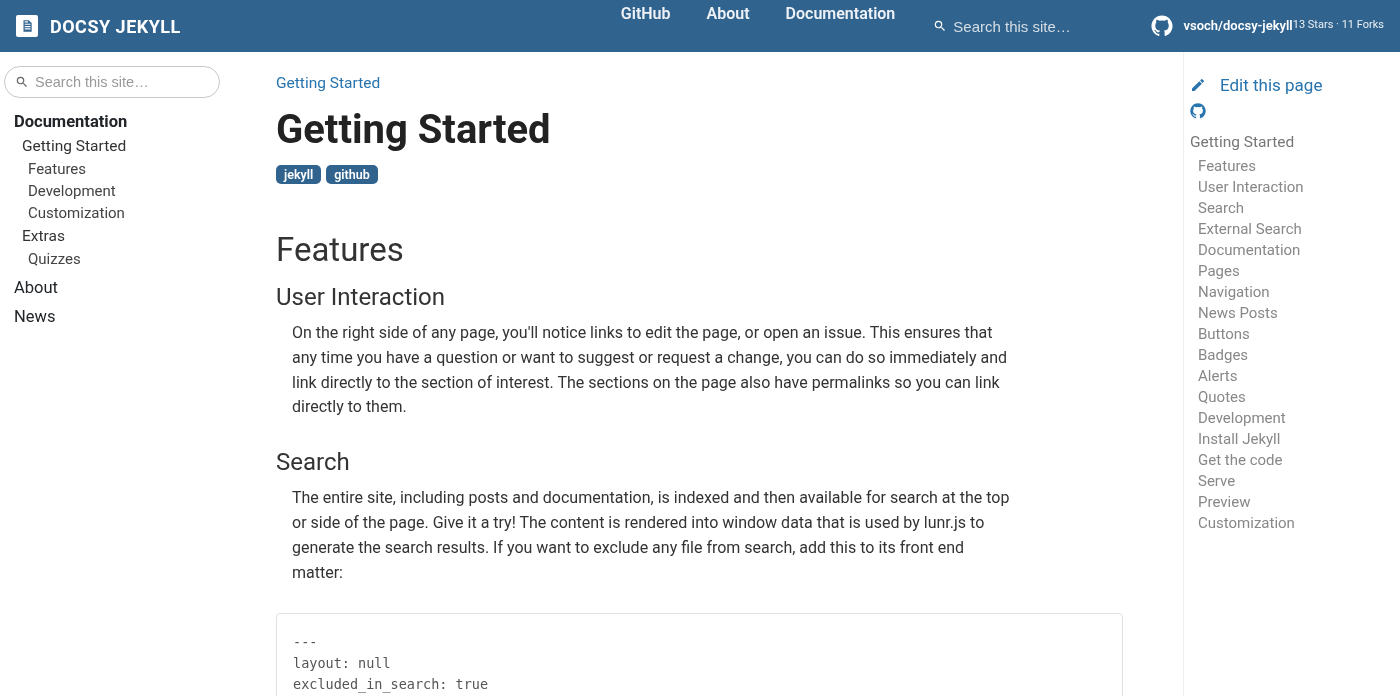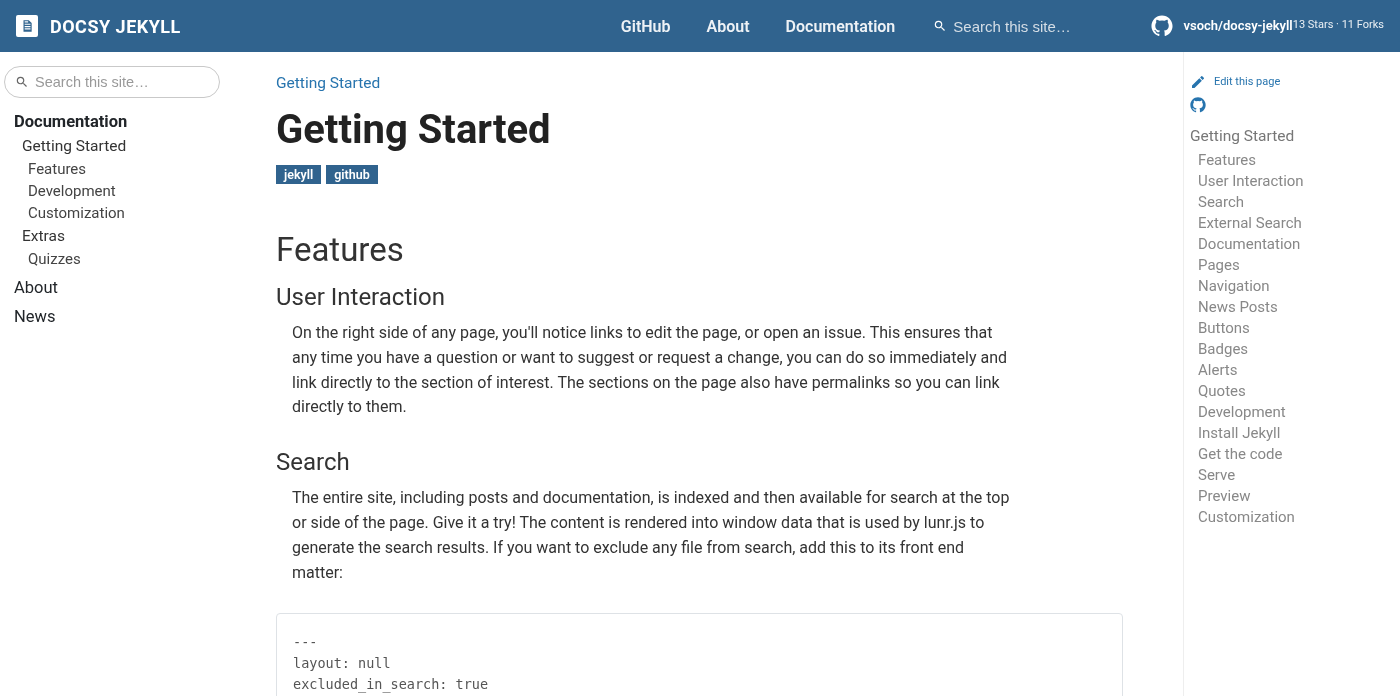--- a/index.html
+++ b/index.html
@@ -1,20 +1,20 @@
 <!DOCTYPE html>
 <html><head>
 <meta charset="utf-8">
 <style>
 * { margin: 0; padding: 0; box-sizing: border-box; }
 body { font-family: -apple-system, BlinkMacSystemFont, "Segoe UI", Roboto, "Helvetica Neue", Arial, sans-serif; color: #222; background: #fff; width: 1400px; }
 a { text-decoration: none; }
 
 
-.header { background: #30638e; height: 52px; display: flex; align-items: center; padding: 16px 16px; color: #fff; }
+.header { background: #30638e; height: 52px; display: flex; padding: 4px 16px; color: #fff; }
 .brand { display: flex; align-items: center; gap: 12px; font-weight: 700; font-size: 18px; letter-spacing: 0.5px; }
 .brand-icon { width: 22px; height: 22px; background: #fff; border-radius: 2px; display: flex; align-items: center; justify-content: center; }
 .brand-icon svg { width: 14px; height: 14px; fill: #30638e; }
 .nav-links { display: flex; gap: 36px; margin-left: 440px; }
 .nav-links a { color: #fff; font-weight: 600; font-size: 16px; opacity: 0.92; }
 .header-search { margin-left: 38px; display: flex; align-items: center; gap: 6px; color: #e0e6ec; font-size: 15px; }
 .header-search svg { width: 14px; height: 14px; fill: #fff; }
 .header-search input { background: transparent; border: none; outline: none; color: #fff; font-size: 15px; width: 190px; }
 .header-search input::placeholder { color: #d5dee6; }
 .header-right { margin-left: auto; display: flex; align-items: center; gap: 10px; }
@@ -35,30 +35,30 @@
 .side-nav { padding-left: 10px; }
 .side-nav .section-title { font-weight: 700; font-size: 16.5px; color: #212529; margin: 10px 0 6px; cursor: pointer; }
 .side-nav .item { font-size: 15.5px; color: #333; margin: 5px 0 5px 8px; cursor: pointer; }
 .side-nav .subitem { font-size: 15px; color: #444; margin: 4px 0 4px 14px; cursor: pointer; }
 
 
 .main { flex: 1; padding: 22px 60px 24px 46px; max-width: 955px; overflow: hidden; }
 .breadcrumb { color: #2774ae; font-size: 15.5px; margin-bottom: 14px; }
 .h1 { font-size: 40px; font-weight: 700; margin-bottom: 12px; color: #222; }
 .tags { display: flex; gap: 5px; margin-bottom: 46px; }
-.tag { background: #30638e; color: #fff; font-size: 12.5px; font-weight: 600; padding: 2px 8px; border-radius: 0; }
+.tag { background: #30638e; color: #fff; font-size: 12.5px; font-weight: 600; padding: 2px 8px; border-radius: 5px; }
 .h2 { font-size: 33px; font-weight: 400; color: #333; margin-bottom: 14px; }
 .h3 { font-size: 24px; font-weight: 400; color: #333; margin-bottom: 10px; }
 .p { font-size: 16px; line-height: 1.55; color: #333; margin-bottom: 28px; max-width: 720px; margin-left: 16px; }
 .code-block { border: 1px solid #dee2e6; border-radius: 4px; padding: 18px 16px; font-family: SFMono-Regular, Menlo, Monaco, Consolas, monospace; font-size: 13.5px; line-height: 1.55; color: #555; white-space: pre; margin-bottom: 28px; background: #fff; }
 
 
 .sidebar-right { width: 217px; padding: 22px 12px 12px 6px; border-left: 1px solid #eee; }
 .action-links { margin-bottom: 14px; }
-.action-links a { display: flex; align-items: center; gap: 8px; color: #2774ae; font-size: 11px; margin-bottom: 7px; line-height: 1.3; }
+.action-links a { display: flex; align-items: center; gap: 14px; color: #2774ae; font-size: 17px; margin-bottom: 7px; line-height: 1.3; }
 .action-links svg { width: 16px; height: 16px; fill: #2774ae; flex-shrink: 0; }
 .toc-title { font-size: 15.5px; color: #777; margin: 4px 0 6px; cursor: pointer; }
 .toc-item { font-size: 15px; color: #888; margin: 3px 0 3px 8px; cursor: pointer; }
 </style>
 </head>
 <body>
 
 <div class="header">
   <div class="brand">
     <span class="brand-icon">

